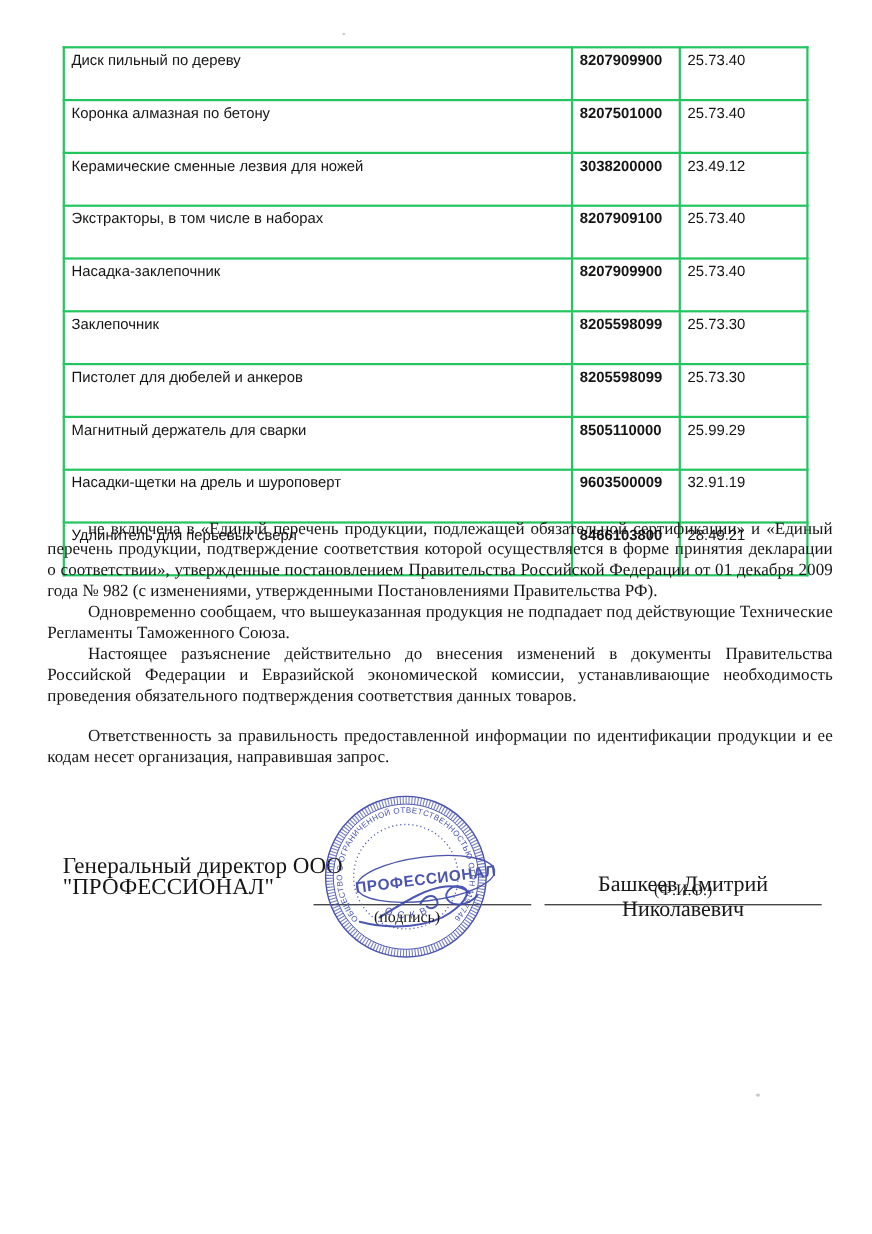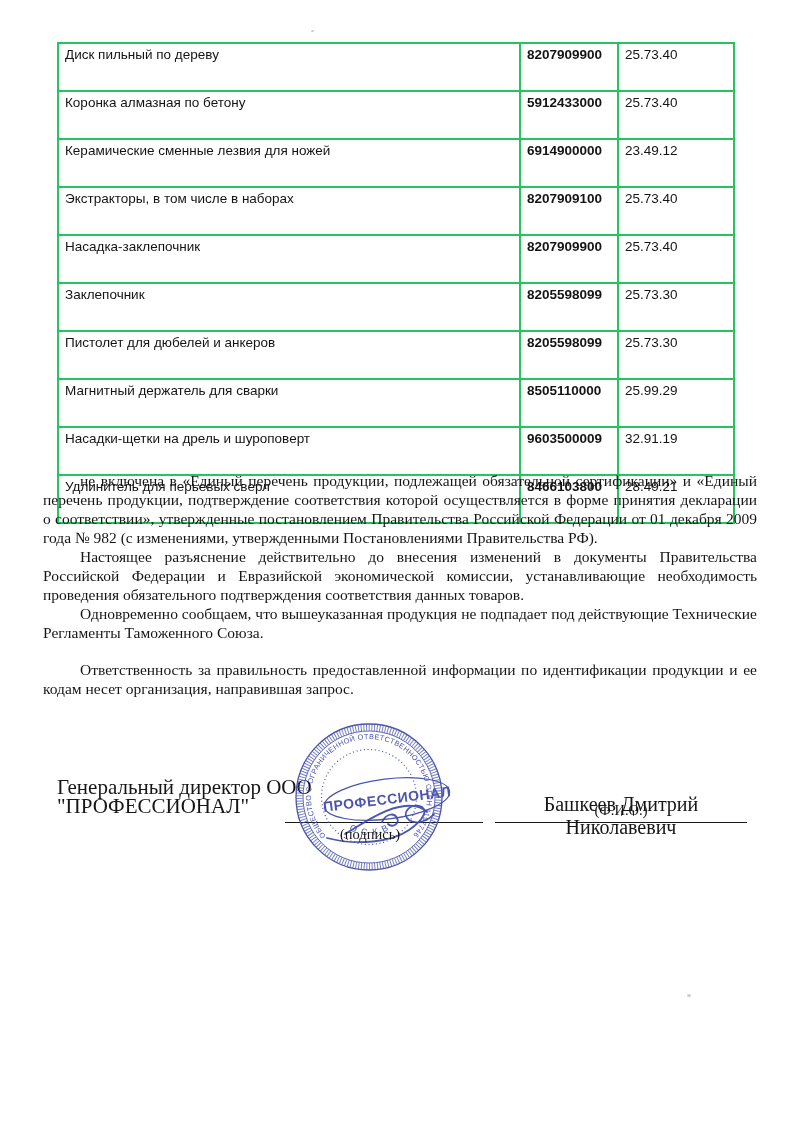--- a/index.html
+++ b/index.html
@@ -111,27 +111,27 @@
     <tbody>
 
         <tr>
           <td class="col-name">Диск пильный по дереву</td>
           <td class="col-code">8207909900</td>
           <td class="col-okpd">25.73.40</td>
         </tr>
 
         <tr>
           <td class="col-name">Коронка алмазная по бетону</td>
-          <td class="col-code">5912433000</td>
+          <td class="col-code">8207501000</td>
           <td class="col-okpd">25.73.40</td>
         </tr>
 
         <tr>
           <td class="col-name">Керамические сменные лезвия для ножей</td>
-          <td class="col-code">6914900000</td>
+          <td class="col-code">3038200000</td>
           <td class="col-okpd">23.49.12</td>
         </tr>
 
         <tr>
           <td class="col-name">Экстракторы, в том числе в наборах</td>
           <td class="col-code">8207909100</td>
           <td class="col-okpd">25.73.40</td>
         </tr>
 
         <tr>
@@ -170,23 +170,23 @@
           <td class="col-okpd">28.49.21</td>
         </tr>
 
     </tbody>
   </table>
 
   <div class="body-text">
 
       <p>не включена в «Единый перечень продукции, подлежащей обязательной сертификации» и «Единый перечень продукции, подтверждение соответствия которой осуществляется в форме принятия декларации о соответствии», утвержденные постановлением Правительства Российской Федерации от 01 декабря 2009 года № 982 (с изменениями, утвержденными Постановлениями Правительства РФ).</p>
 
+      <p>Одновременно сообщаем, что вышеуказанная продукция не подпадает под действующие Технические Регламенты Таможенного Союза.</p>
+
       <p>Настоящее разъяснение действительно до внесения изменений в документы Правительства Российской Федерации и Евразийской экономической комиссии, устанавливающие необходимость проведения обязательного подтверждения соответствия данных товаров.</p>
-
-      <p>Одновременно сообщаем, что вышеуказанная продукция не подпадает под действующие Технические Регламенты Таможенного Союза.</p>
 
       <p class="gap-before">Ответственность за правильность предоставленной информации по идентификации продукции и ее кодам несет организация, направившая запрос.</p>
 
   </div>
 
   <div class="sig-left">
     <div>Генеральный директор ООО</div>
     <div>"ПРОФЕССИОНАЛ"</div>
   </div>
 

